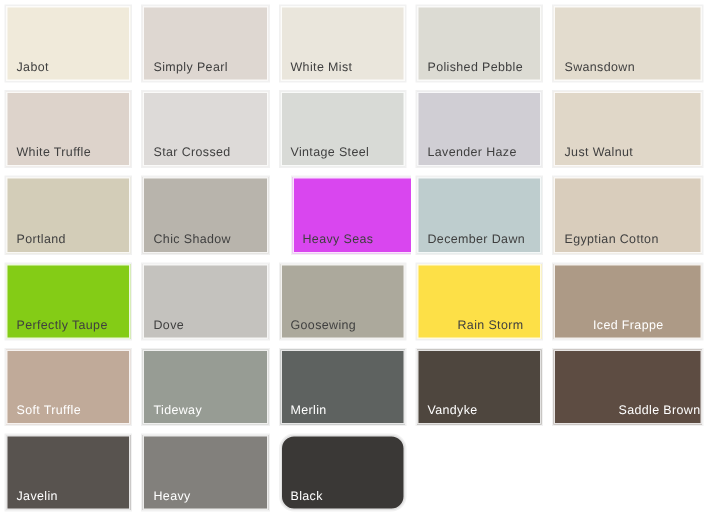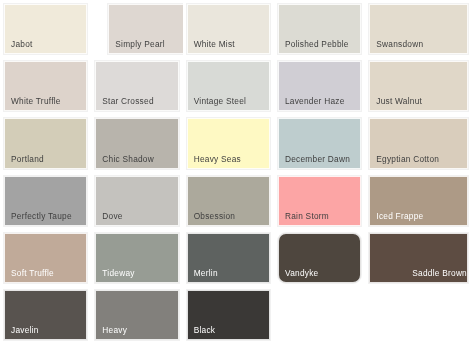--- a/index.html
+++ b/index.html
@@ -58,21 +58,21 @@
 </head>
 <body>
 
 <div id="palette-grid">
     <div class="swatch-cell">
       <div class="swatch-chip" style="background-color: rgb(240, 234, 218);">
         <span class="swatch-label dark-text">Jabot</span>
       </div>
     </div>
     <div class="swatch-cell">
-      <div class="swatch-chip" style="background-color: rgb(222, 215, 209); margin-left: 13px;">
+      <div class="swatch-chip" style="background-color: rgb(222, 215, 209);">
         <span class="swatch-label dark-text">Simply Pearl</span>
       </div>
     </div>
     <div class="swatch-cell">
       <div class="swatch-chip" style="background-color: rgb(234, 230, 220);">
         <span class="swatch-label dark-text">White Mist</span>
       </div>
     </div>
     <div class="swatch-cell">
       <div class="swatch-chip" style="background-color: rgb(220, 219, 211);">
@@ -113,92 +113,92 @@
       <div class="swatch-chip" style="background-color: rgb(211, 205, 184);">
         <span class="swatch-label dark-text">Portland</span>
       </div>
     </div>
     <div class="swatch-cell">
       <div class="swatch-chip" style="background-color: rgb(184, 180, 172);">
         <span class="swatch-label dark-text">Chic Shadow</span>
       </div>
     </div>
     <div class="swatch-cell">
-      <div class="swatch-chip" style="background-color: #fef9c3;">
+      <div class="swatch-chip" style="background-color: #d946ef; margin-left: 8px;">
         <span class="swatch-label dark-text">Heavy Seas</span>
       </div>
     </div>
     <div class="swatch-cell">
       <div class="swatch-chip" style="background-color: rgb(190, 205, 206);">
         <span class="swatch-label dark-text">December Dawn</span>
       </div>
     </div>
     <div class="swatch-cell">
       <div class="swatch-chip" style="background-color: rgb(217, 205, 188);">
         <span class="swatch-label dark-text">Egyptian Cotton</span>
       </div>
     </div>
     <div class="swatch-cell">
-      <div class="swatch-chip" style="background-color: #a3a3a3;">
+      <div class="swatch-chip" style="background-color: #84cc16;">
         <span class="swatch-label dark-text">Perfectly Taupe</span>
       </div>
     </div>
     <div class="swatch-cell">
       <div class="swatch-chip" style="background-color: rgb(196, 194, 190);">
         <span class="swatch-label dark-text">Dove</span>
       </div>
     </div>
     <div class="swatch-cell">
       <div class="swatch-chip" style="background-color: rgb(172, 169, 156);">
-        <span class="swatch-label dark-text">Obsession</span>
-      </div>
-    </div>
-    <div class="swatch-cell">
-      <div class="swatch-chip" style="background-color: #fca5a5;">
+        <span class="swatch-label dark-text">Goosewing</span>
+      </div>
+    </div>
+    <div class="swatch-cell">
+      <div class="swatch-chip" style="background-color: #fde047; padding-left: 20px;">
         <span class="swatch-label dark-text">Rain Storm</span>
       </div>
     </div>
     <div class="swatch-cell">
-      <div class="swatch-chip" style="background-color: rgb(173, 154, 134);">
+      <div class="swatch-chip" style="background-color: rgb(173, 154, 134); padding-left: 19px;">
         <span class="swatch-label light-text">Iced Frappe</span>
       </div>
     </div>
     <div class="swatch-cell">
       <div class="swatch-chip" style="background-color: rgb(192, 170, 153);">
         <span class="swatch-label light-text">Soft Truffle</span>
       </div>
     </div>
     <div class="swatch-cell">
       <div class="swatch-chip" style="background-color: rgb(151, 156, 148);">
         <span class="swatch-label light-text">Tideway</span>
       </div>
     </div>
     <div class="swatch-cell">
       <div class="swatch-chip" style="background-color: rgb(94, 98, 96);">
         <span class="swatch-label light-text">Merlin</span>
       </div>
     </div>
     <div class="swatch-cell">
-      <div class="swatch-chip" style="background-color: rgb(78, 70, 62); border-radius: 8px;">
+      <div class="swatch-chip" style="background-color: rgb(78, 70, 62);">
         <span class="swatch-label light-text">Vandyke</span>
       </div>
     </div>
     <div class="swatch-cell">
       <div class="swatch-chip" style="background-color: rgb(93, 76, 66); padding-left: 36px;">
         <span class="swatch-label light-text">Saddle Brown</span>
       </div>
     </div>
     <div class="swatch-cell">
       <div class="swatch-chip" style="background-color: rgb(88, 83, 79);">
         <span class="swatch-label light-text">Javelin</span>
       </div>
     </div>
     <div class="swatch-cell">
       <div class="swatch-chip" style="background-color: rgb(130, 128, 124);">
         <span class="swatch-label light-text">Heavy</span>
       </div>
     </div>
     <div class="swatch-cell">
-      <div class="swatch-chip" style="background-color: rgb(58, 56, 54);">
+      <div class="swatch-chip" style="background-color: rgb(58, 56, 54); border-radius: 9px;">
         <span class="swatch-label light-text">Black</span>
       </div>
     </div>
   </div>
 
 </body></html>

